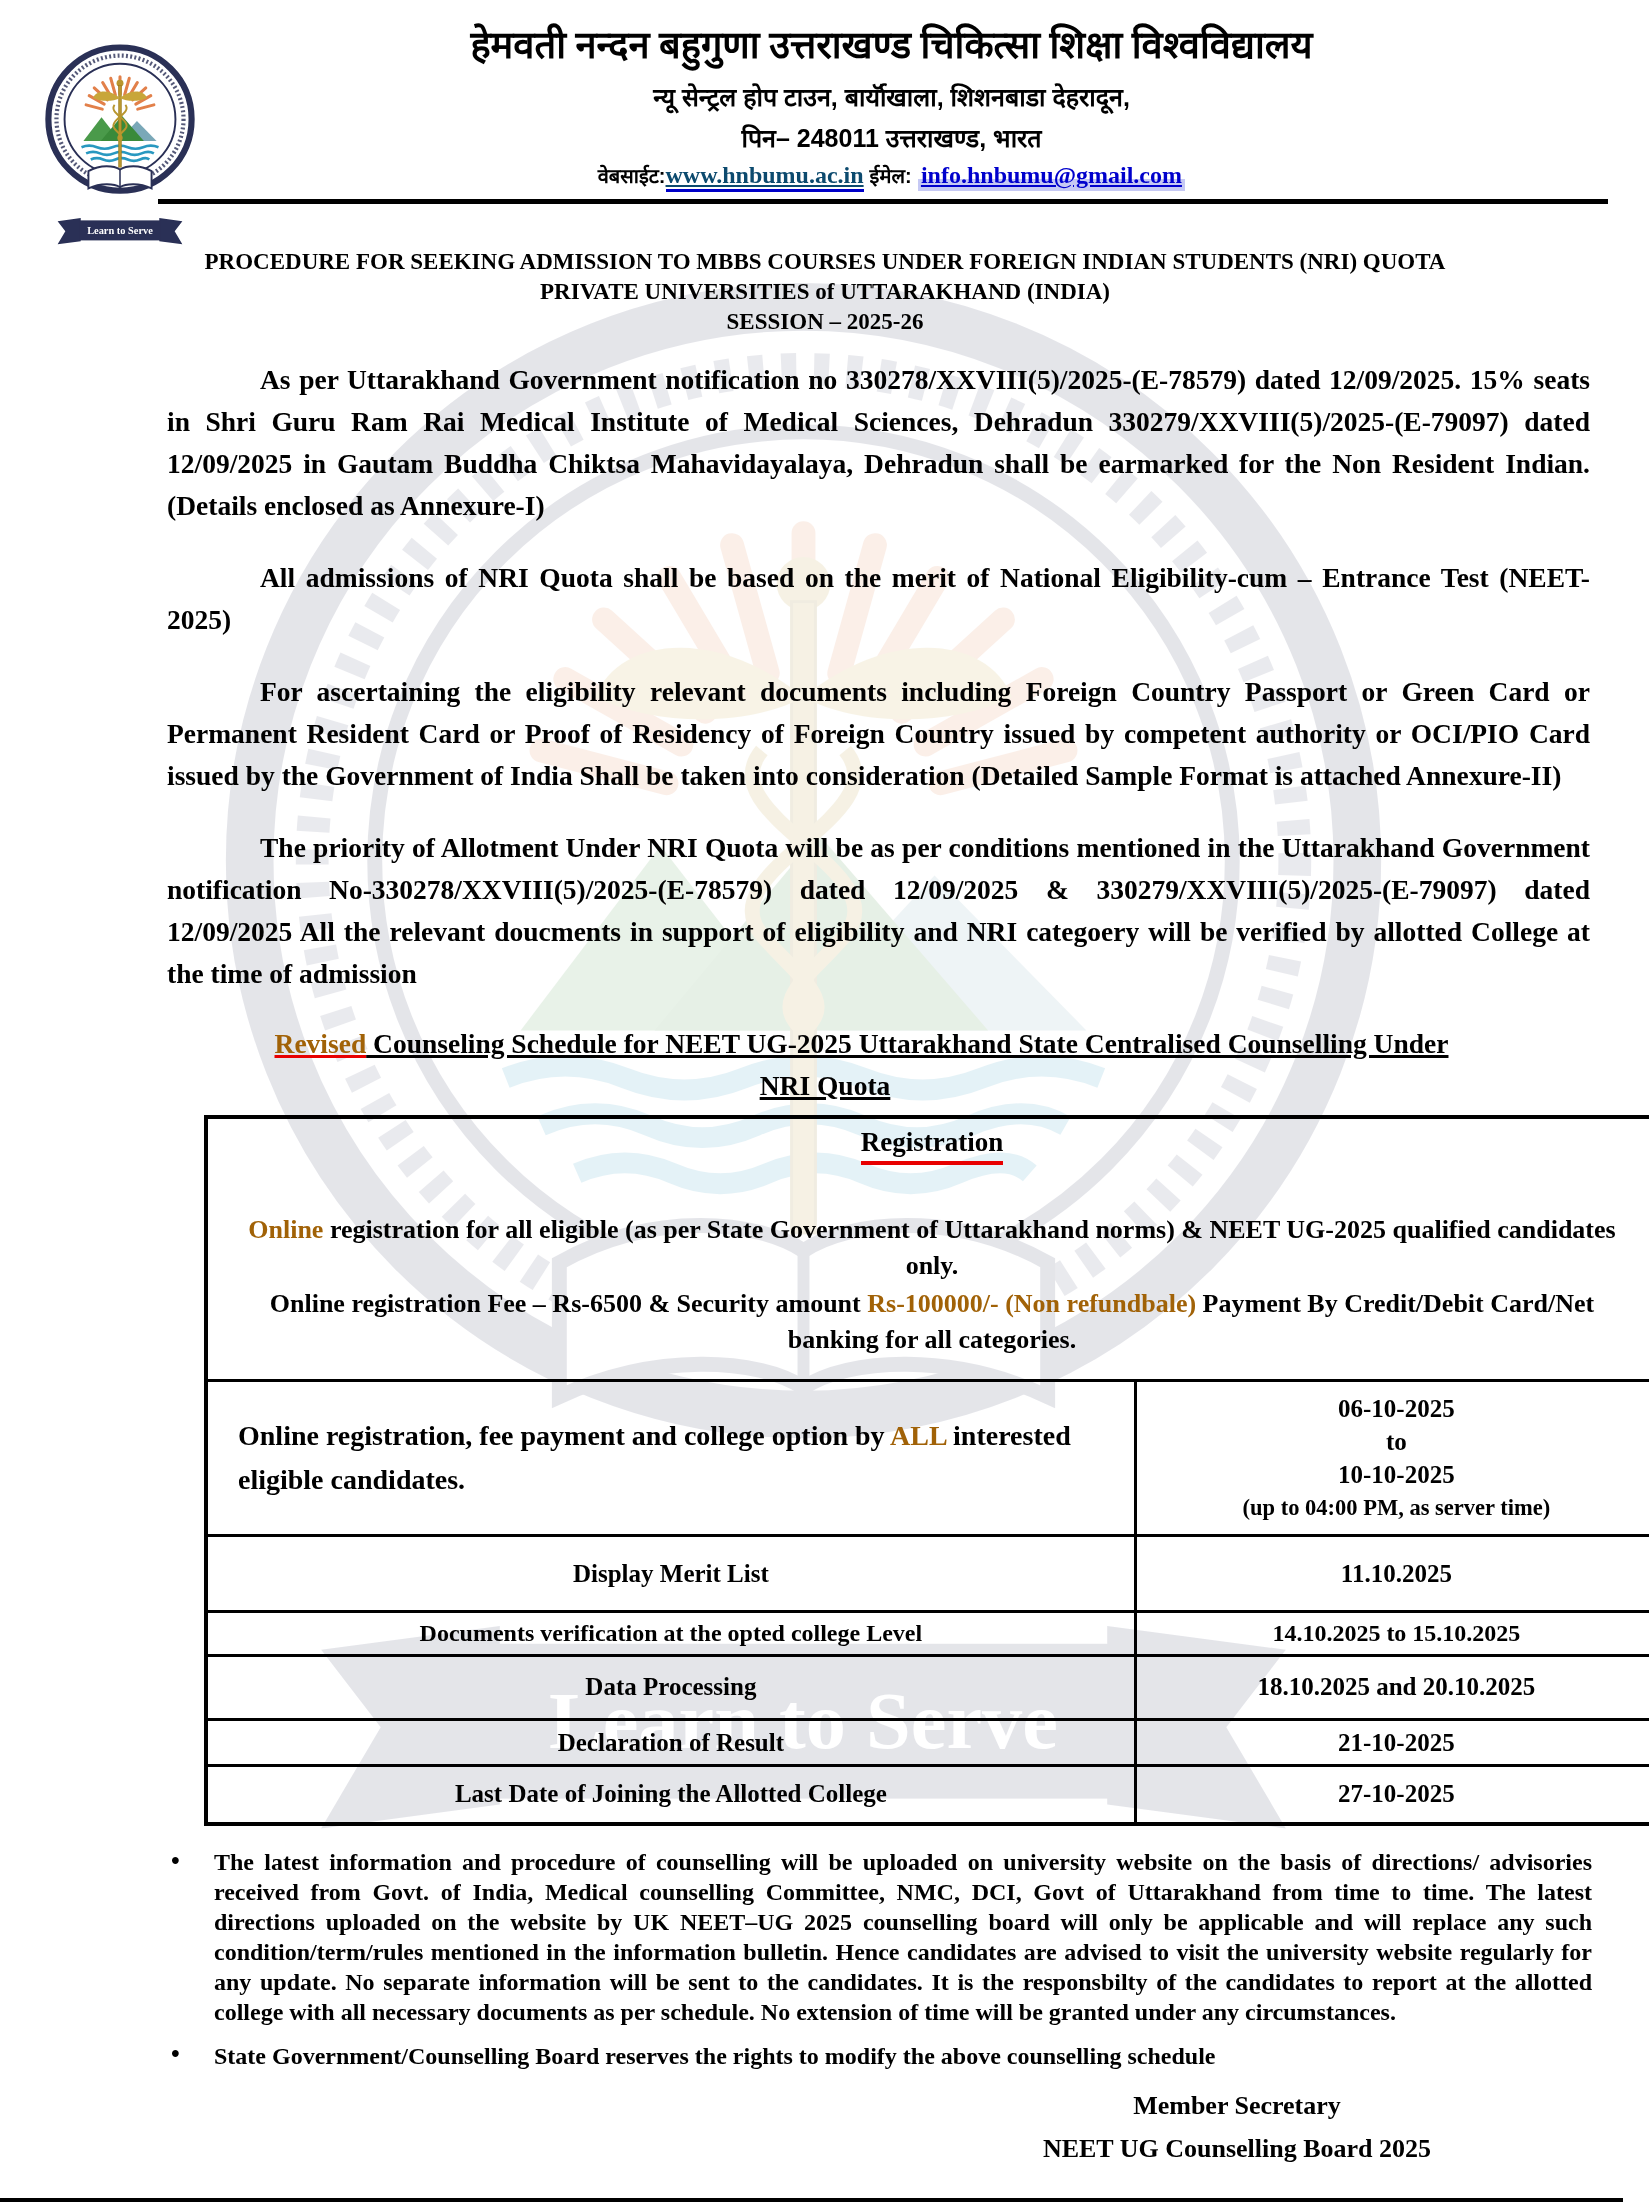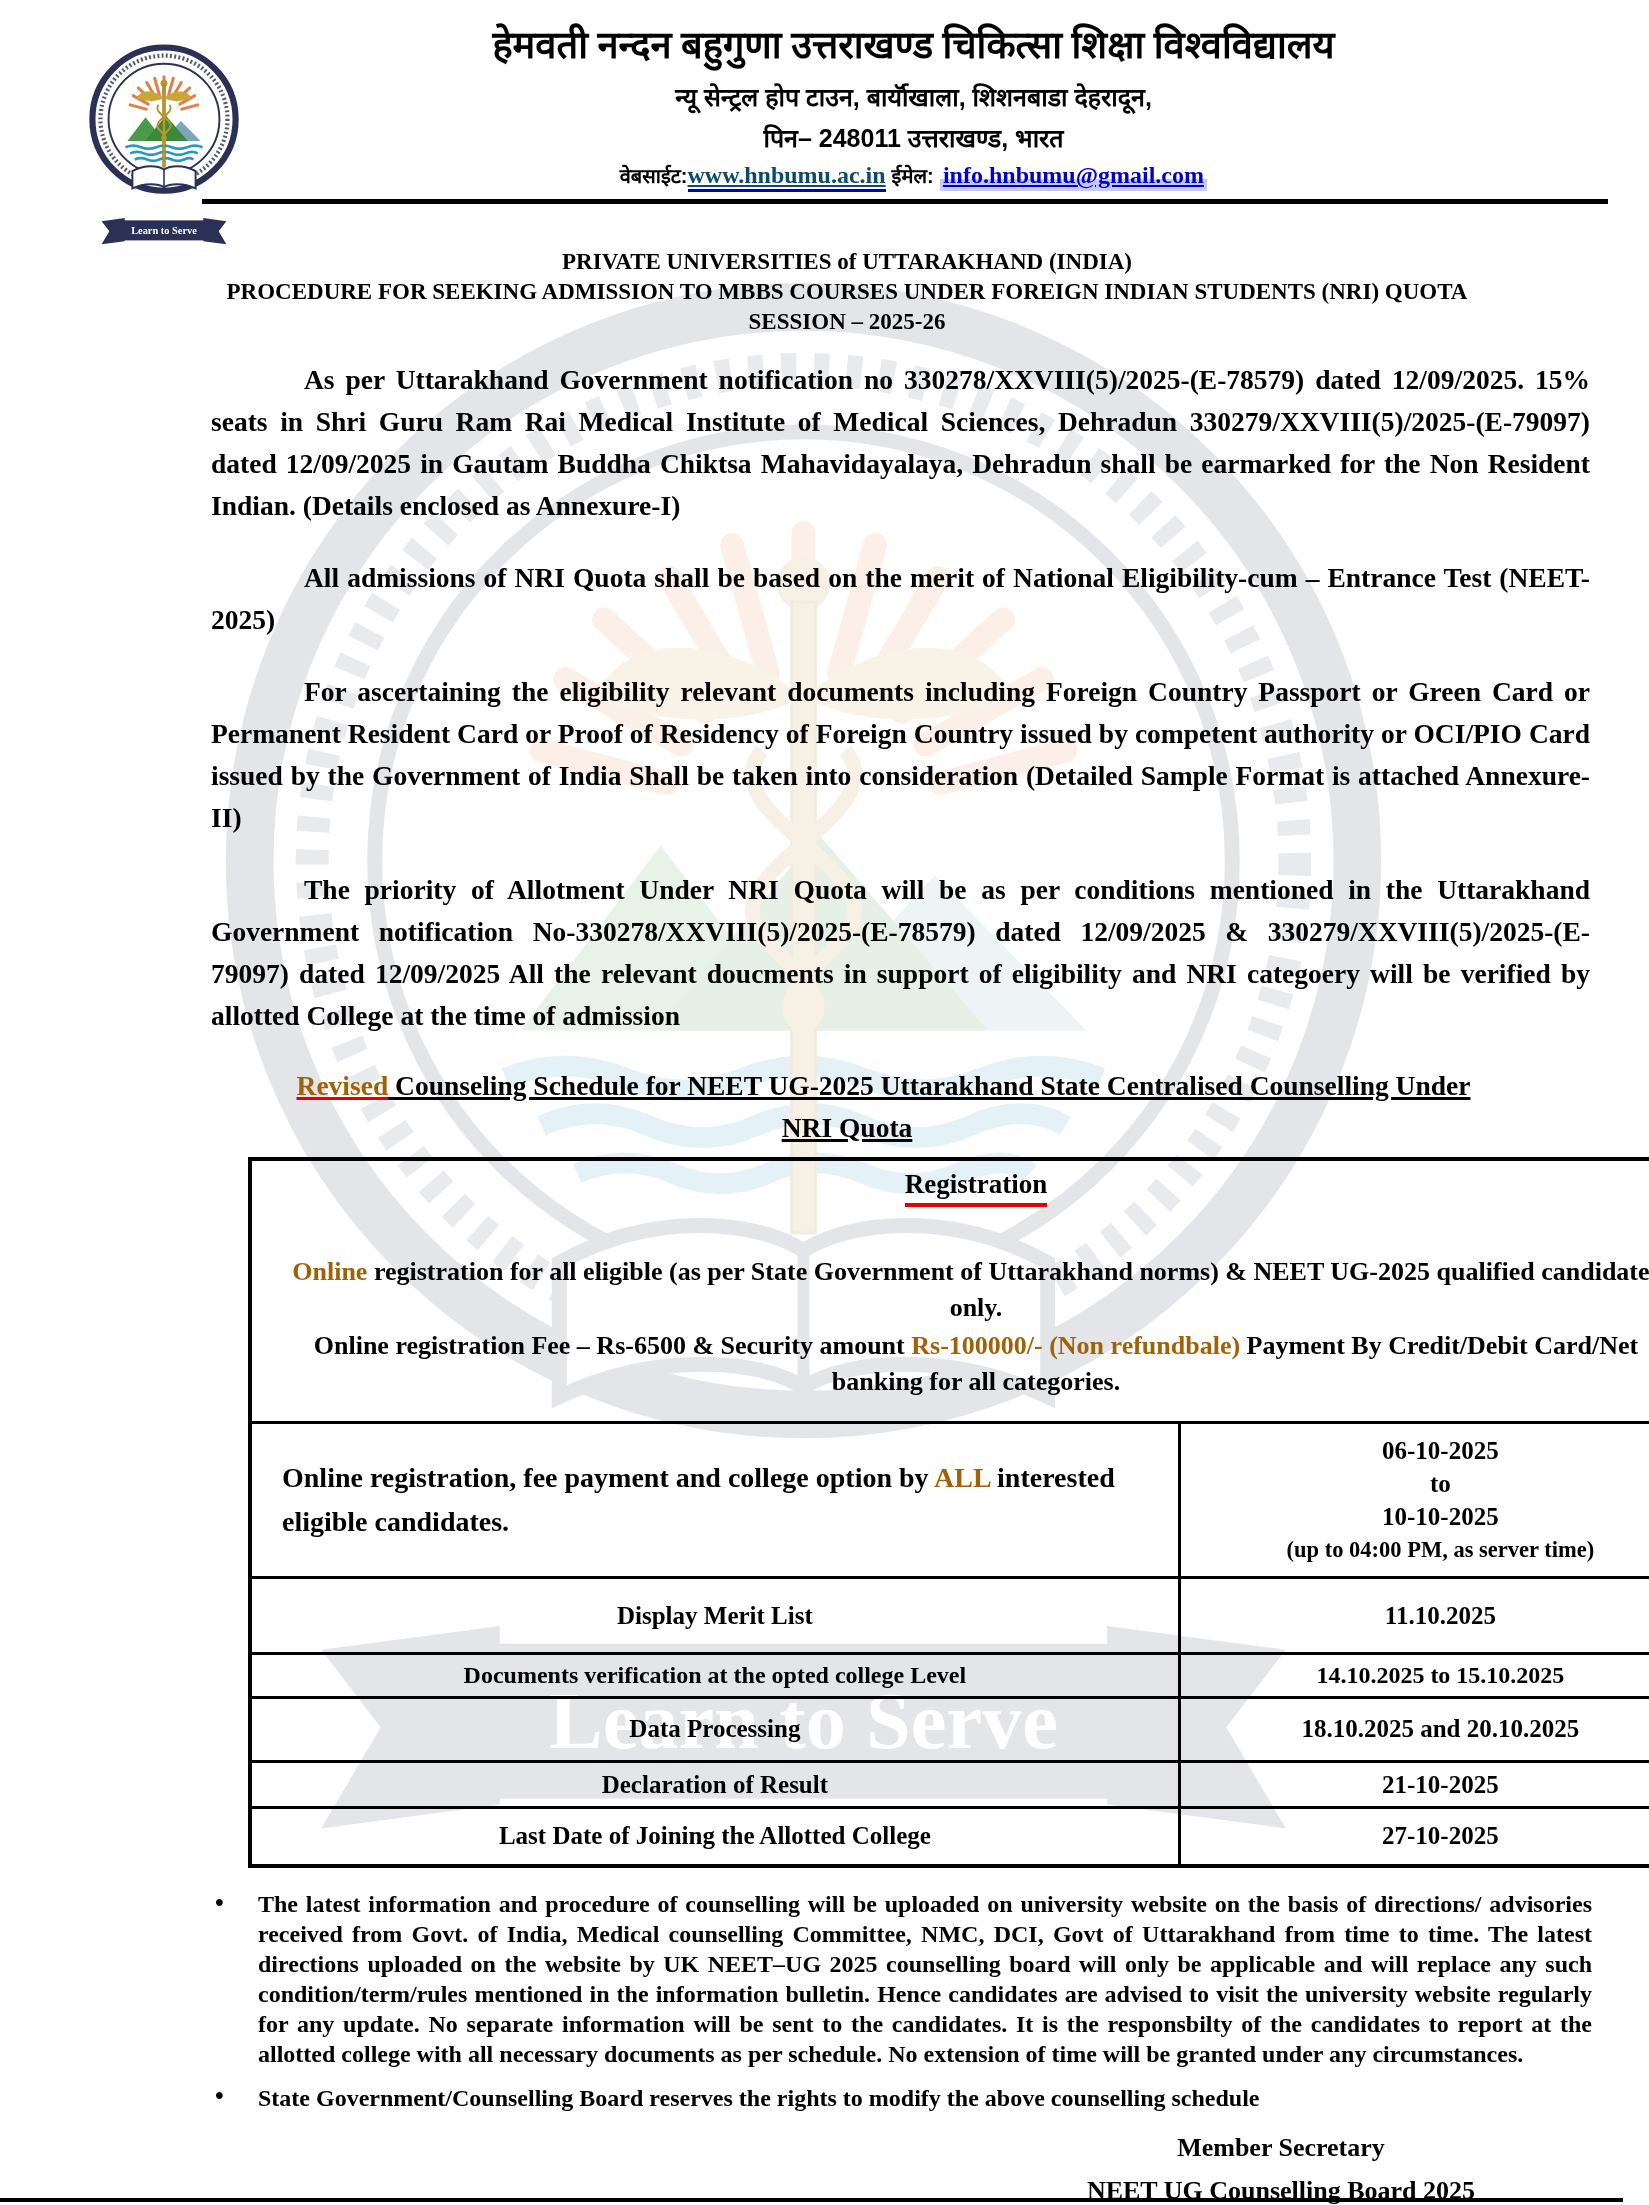--- a/index.html
+++ b/index.html
@@ -6,21 +6,20 @@
   html,body { background:#888; }
   .page {
     position:relative;
     width:1650px; height:2205px;
     margin:0 auto;
     background:#ffffff;
     font-family:"Liberation Serif","DejaVu Serif",serif;
     font-weight:bold;
     color:#000;
     overflow:hidden;
-    padding-left:44px;
   }
   
   .watermark {
     position:absolute; left:208px; top:250px;
     width:1191px; height:1668px;
     opacity:0.12; z-index:0; pointer-events:none;
   }
   .content { position:relative; z-index:1; }
 
   
@@ -168,22 +167,22 @@
         <div class="webline">
           <span class="weblabel">वेबसाईट:</span><a class="weblink" href="#">www.hnbumu.ac.in</a>
           <span class="weblabel">ईमेल:</span>
           <a class="emaillink" href="#">info.hnbumu@gmail.com</a>
         </div>
       </div>
       <div class="header-rule"></div>
     </div>
 
     <div class="doc-title">
+      <div>PROCEDURE FOR SEEKING ADMISSION TO MBBS COURSES UNDER FOREIGN INDIAN STUDENTS (NRI) QUOTA</div>
       <div>PRIVATE UNIVERSITIES of UTTARAKHAND (INDIA)</div>
-      <div>PROCEDURE FOR SEEKING ADMISSION TO MBBS COURSES UNDER FOREIGN INDIAN STUDENTS (NRI) QUOTA</div>
       <div>SESSION – 2025-26</div>
     </div>
 
     <p class="para">As per Uttarakhand Government notification no 330278/XXVIII(5)/2025-(E-78579) dated 12/09/2025. 15% seats in Shri Guru Ram Rai Medical Institute of Medical Sciences, Dehradun 330279/XXVIII(5)/2025-(E-79097) dated 12/09/2025 in Gautam Buddha Chiktsa Mahavidayalaya, Dehradun shall be earmarked for the Non Resident Indian. (Details enclosed as Annexure-I)</p>
     <p class="para">All admissions of NRI Quota shall be based on the merit of National Eligibility-cum – Entrance Test (NEET-2025)</p>
     <p class="para">For ascertaining the eligibility relevant documents including Foreign Country Passport or Green Card or Permanent Resident Card or Proof of Residency of Foreign Country issued by competent authority or OCI/PIO Card issued by the Government of India Shall be taken into consideration (Detailed Sample Format is attached  Annexure-II)</p>
     <p class="para">The priority of Allotment Under NRI Quota will be as per conditions mentioned in the Uttarakhand Government notification No-330278/XXVIII(5)/2025-(E-78579) dated 12/09/2025 &amp; 330279/XXVIII(5)/2025-(E-79097) dated 12/09/2025   All the relevant doucments in support of eligibility and NRI categoery will be verified by allotted College at the time of admission</p>
 
     <div class="sched-head">
       <span class="red u-red">Revised</span><span class="u-black"> Counseling Schedule for NEET UG-2025 Uttarakhand State Centralised Counselling Under</span>

